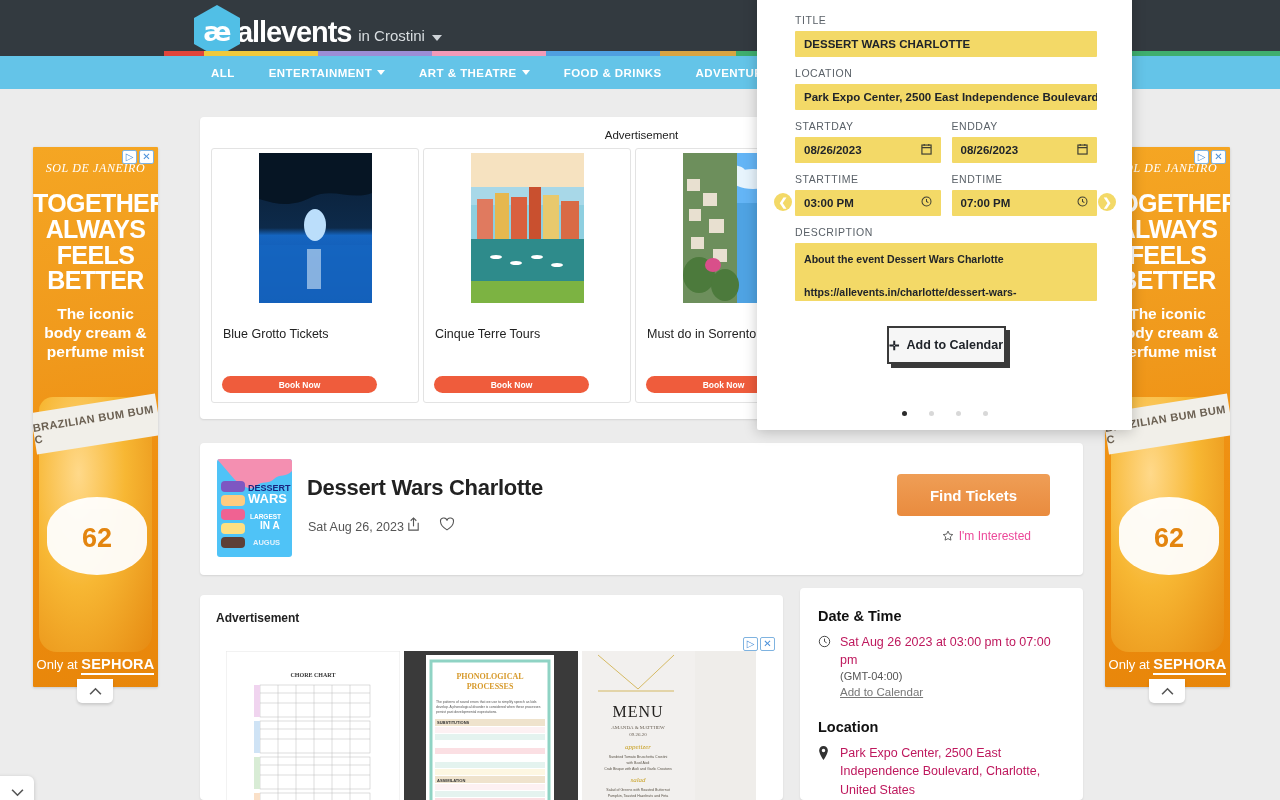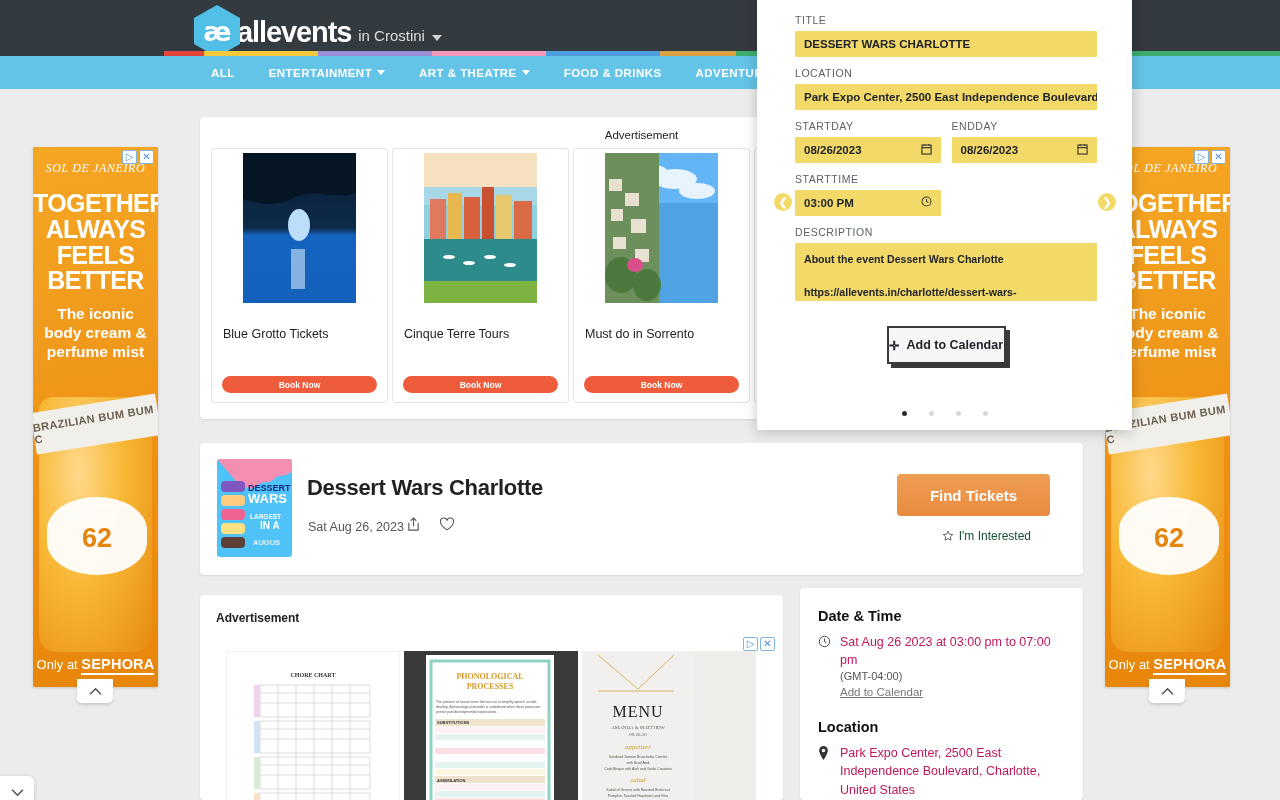--- a/index.html
+++ b/index.html
@@ -66,21 +66,21 @@
   
   .adpanel{
     position:absolute;left:200px;top:117px;width:883px;height:302px;
     background:#fff;border-radius:4px;box-shadow:0 1px 2px rgba(0,0,0,.10);
   }
   .adpanel-label{
     text-align:center;font-size:11.5px;color:#222;padding-top:12px;font-weight:400;
   }
   .adcards{position:absolute;left:11px;top:31px;display:flex;gap:4px;}
   .adcard{
-    width:177px;height:255px;background:#fff;border:1px solid #e3e3e3;border-radius:3px;
+    width:208px;height:255px;background:#fff;border:1px solid #e3e3e3;border-radius:3px;
     position:relative;overflow:hidden;
   }
   .adcard-img{width:113px;height:150px;margin:4px auto 0;display:block;border-radius:1px;}
   .adcard-title{position:absolute;left:11px;top:178px;font-size:12.5px;color:#222;}
   .adcard-btn{
     position:absolute;left:10px;bottom:9px;width:155px;height:17px;background:#ef5c3c;
     border-radius:9px;color:#fff;font-size:8.5px;font-weight:700;display:flex;
     align-items:center;justify-content:center;cursor:pointer;
   }
 
@@ -97,21 +97,21 @@
   .ev-icons{position:absolute;left:206px;top:74px;display:flex;gap:18px;align-items:center;}
   .ev-ico{width:15px;height:15px;cursor:pointer;}
   .find-tickets{
     position:absolute;right:33px;top:31px;width:153px;height:42px;border-radius:4px;
     background:linear-gradient(180deg,#ef9e56 0%,#e98b3e 100%);
     color:#fff;font-size:15px;font-weight:700;display:flex;align-items:center;justify-content:center;
     cursor:pointer;border:none;
   }
   .interested{
     position:absolute;right:52px;top:86px;display:flex;align-items:center;gap:5px;
-    font-size:12px;color:#14532d;cursor:pointer;
+    font-size:12px;color:#ec4899;cursor:pointer;
   }
 
   
   .bottomad{
     position:absolute;left:200px;top:595px;width:583px;height:205px;background:#fff;
     border-radius:4px;box-shadow:0 1px 2px rgba(0,0,0,.10);overflow:hidden;
   }
   .bottomad-label{position:absolute;left:16px;top:16px;font-size:12px;font-weight:700;color:#222;}
   .bottomad-imgs{position:absolute;left:26px;top:56px;display:flex;gap:4px;}
 
@@ -621,20 +621,32 @@
         <div class="m-field with-ico">
           <span>03:00 PM</span>
           <span class="m-ico">
             <svg width="11" height="11" viewBox="0 0 13 13" fill="none" stroke="#20242a" stroke-width="1.2">
               <circle cx="6.5" cy="6.5" r="5.3"></circle>
                 <path d="M6.5 3.4v3.1l2.2 1.3"></path>
             </svg>
           </span>
         </div>
       </div>
+      <div class="m-col">
+        <div class="m-label">ENDTIME</div>
+        <div class="m-field with-ico">
+          <span>07:00 PM</span>
+          <span class="m-ico">
+            <svg width="11" height="11" viewBox="0 0 13 13" fill="none" stroke="#20242a" stroke-width="1.2">
+              <circle cx="6.5" cy="6.5" r="5.3"></circle>
+                <path d="M6.5 3.4v3.1l2.2 1.3"></path>
+            </svg>
+          </span>
+        </div>
+      </div>
     </div>
     <div class="m-gap"></div>
 
     <div class="m-label">DESCRIPTION</div>
     <textarea class="m-desc" style="">About the event Dessert Wars Charlotte
 
 https://allevents.in/charlotte/dessert-wars-charlotte/10000522035250487?ref=eventlist-cat</textarea>
 
     <div class="m-btn">
       <span>✛</span>

